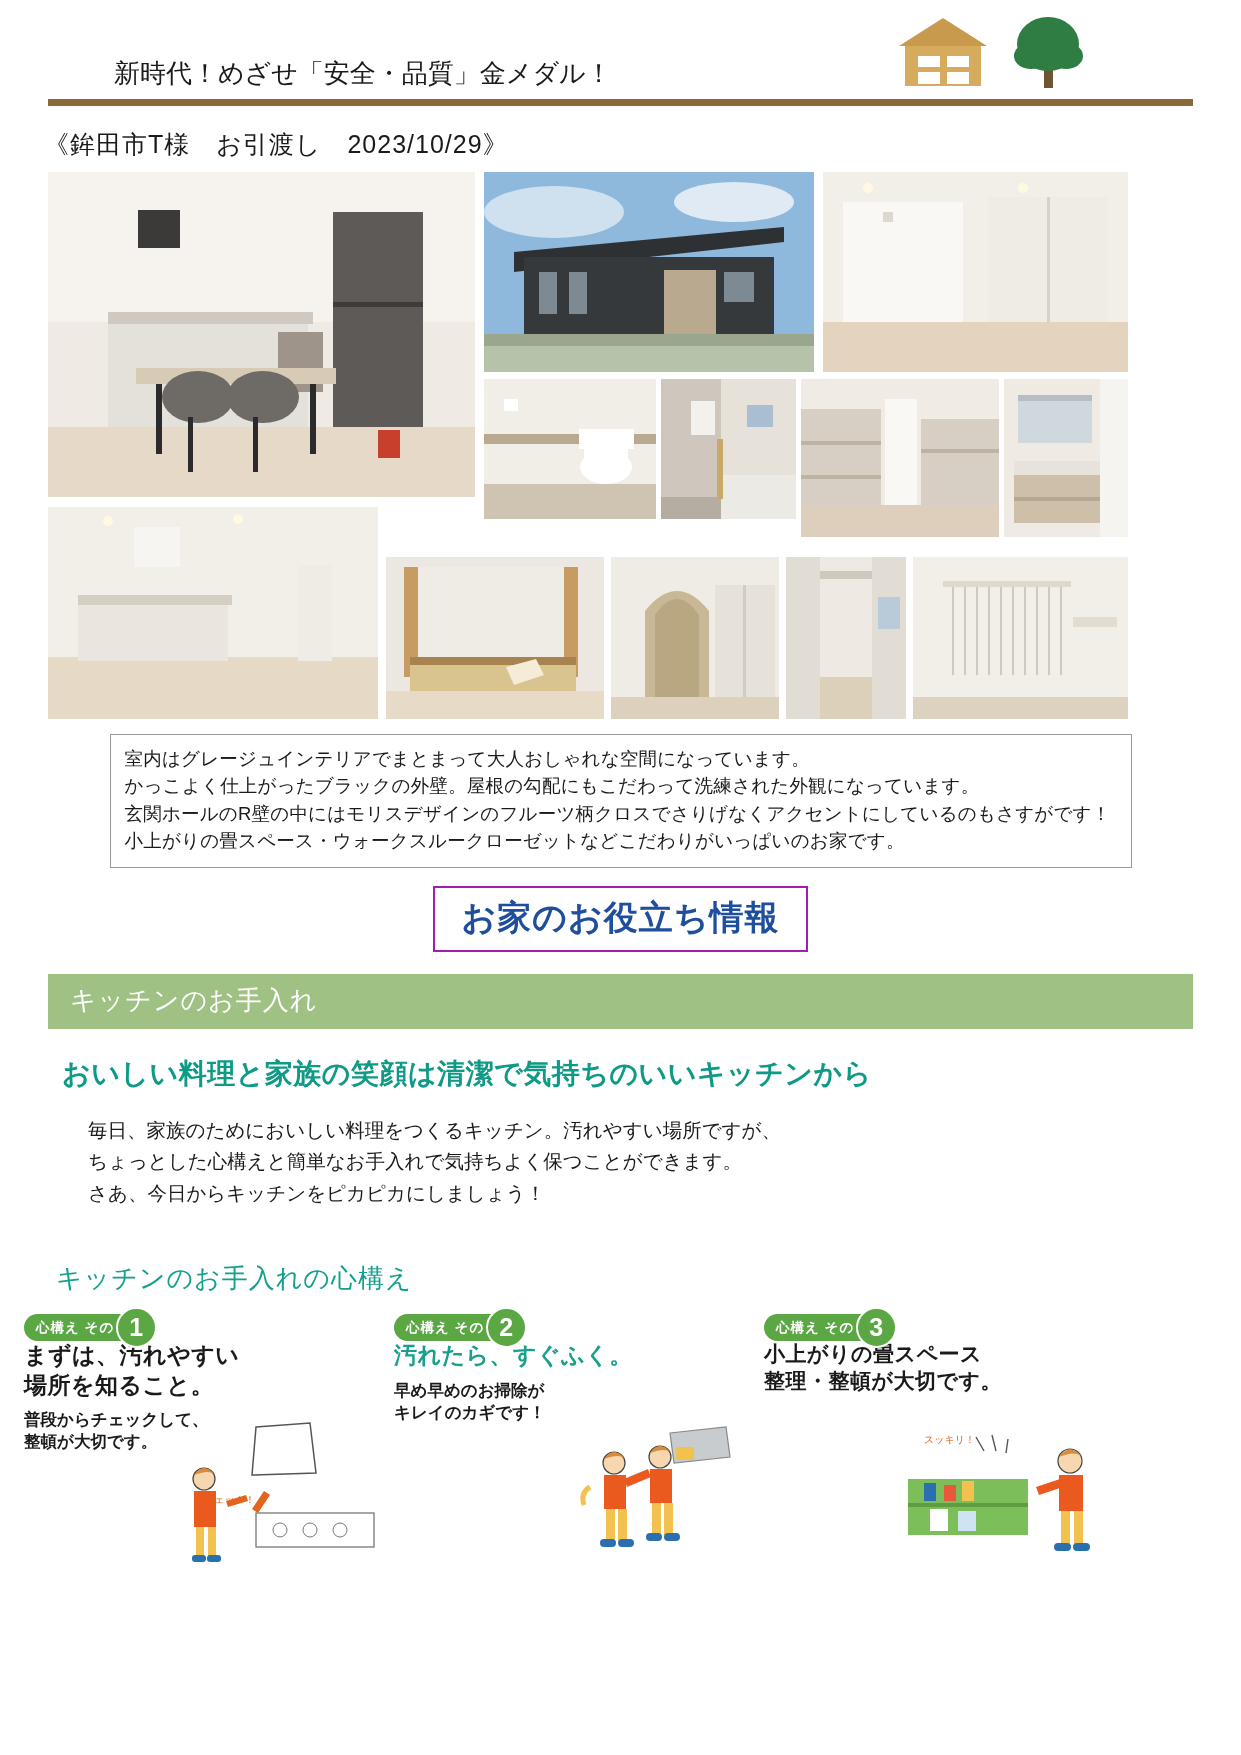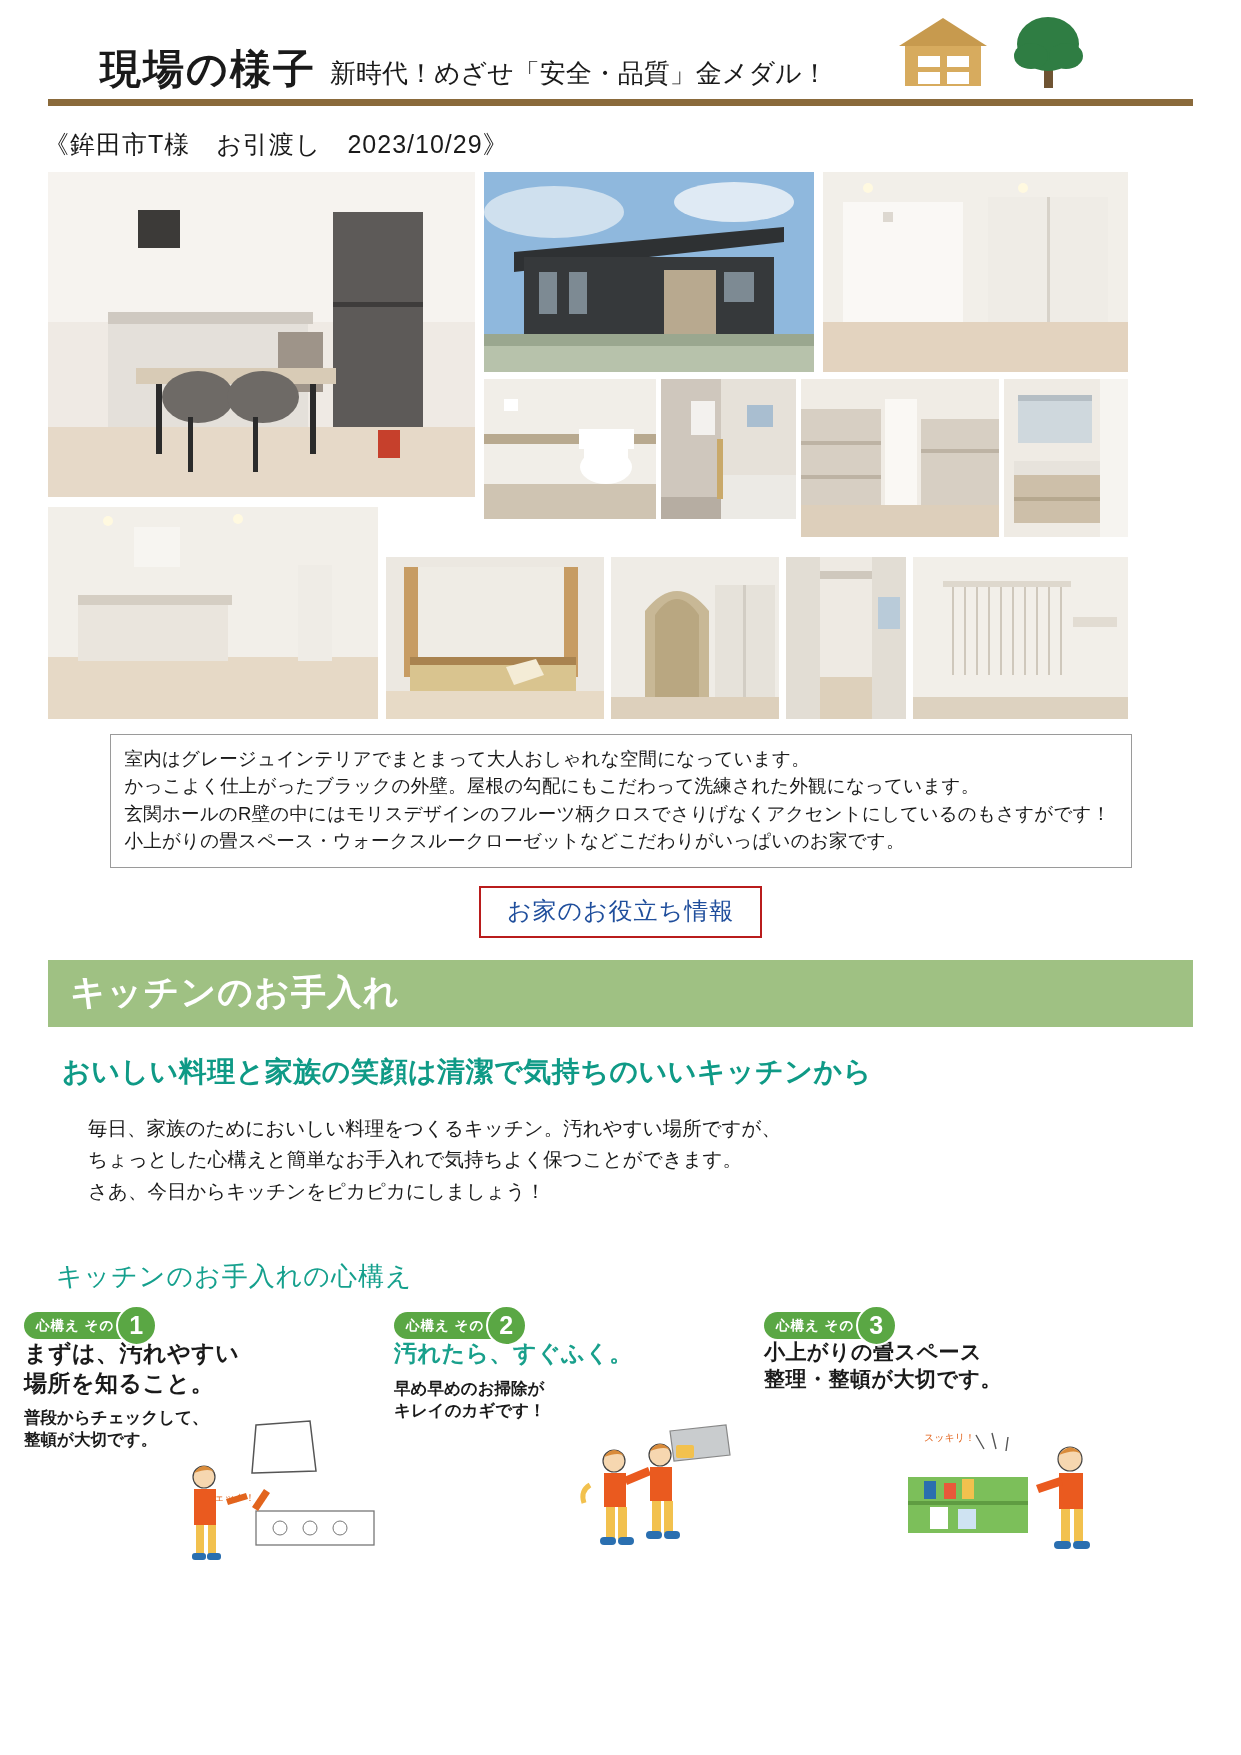--- a/index.html
+++ b/index.html
@@ -89,35 +89,35 @@
     margin: 0;
     font-size: 18.5px;
     line-height: 1.48;
     letter-spacing: 0.2px;
   }
 
   
   .pill-wrap { text-align: center; margin-top: 18px; }
   .pill {
     display: inline-block;
-    border: 2px solid #b91c1c;
+    border: 2px solid #a21caf;
     color: #1f4e9c;
-    font-size: 24px;
-    font-weight: normal;
+    font-size: 34px;
+    font-weight: bold;
     padding: 7px 26px 9px;
     letter-spacing: 1px;
   }
 
   
   .green-band {
     margin: 22px 48px 0 48px;
     background: #9fc183;
     color: #ffffff;
-    font-size: 35px;
-    font-weight: bold;
+    font-size: 26px;
+    font-weight: normal;
     padding: 9px 0 11px 22px;
     letter-spacing: 1px;
   }
 
   
   .lead {
     margin: 26px 0 0 62px;
     color: #0f9a86;
     font-size: 28px;
     font-weight: bold;
@@ -199,21 +199,20 @@
   }
   .tip3 .tip-title { font-size: 21px; }
 
   .tiny { font-size: 10px; fill: #e2641d; }
 </style>
 </head>
 <body>
 
 <div class="header">
   <div class="header-inner">
-    <div class="header-title">現場の様子</div>
     <div class="header-sub">新時代！めざせ「安全・品質」金メダル！</div>
   </div>
 
   <div class="header-art">
     <svg viewBox="0 0 210 78" width="210" height="78">
 
       <polygon points="18,30 62,2 106,30" fill="#c79a4e"></polygon>
       <rect x="24" y="30" width="76" height="40" fill="#d7ab5e"></rect>
       <rect x="37" y="40" width="22" height="11" fill="#ffffff"></rect>
       <rect x="66" y="40" width="22" height="11" fill="#ffffff"></rect>

